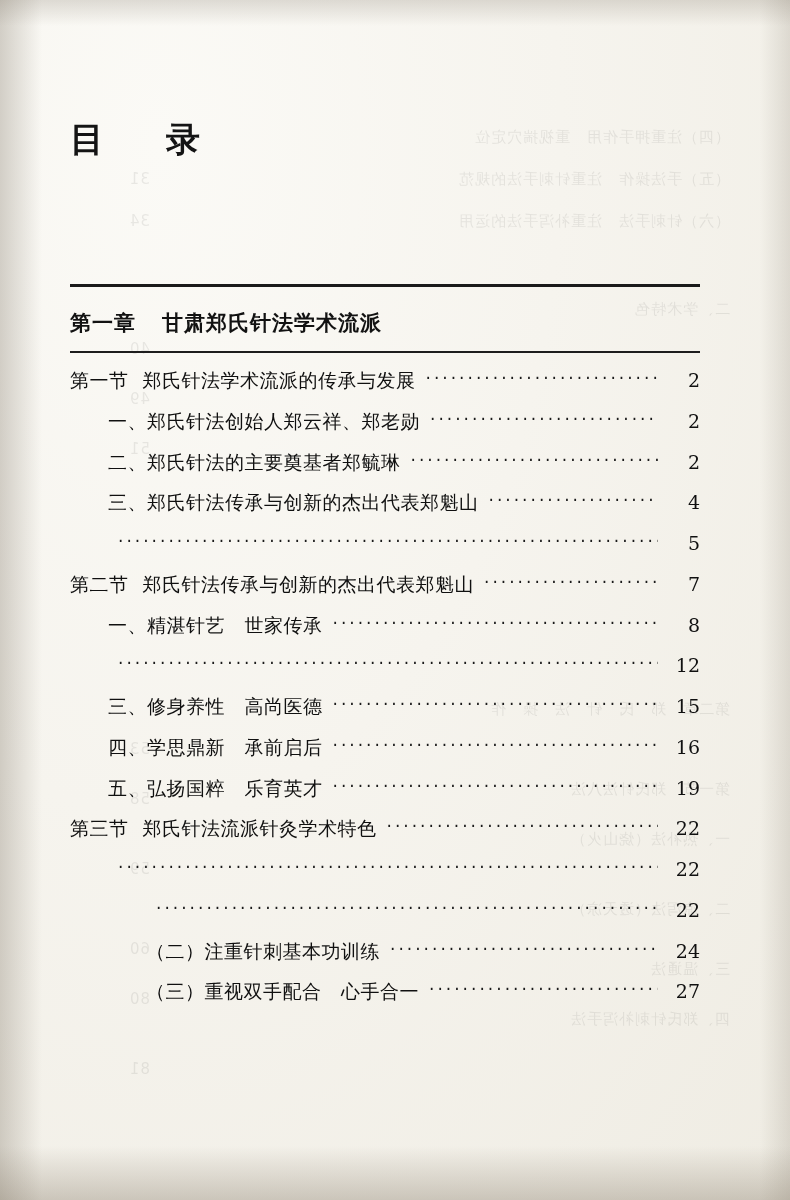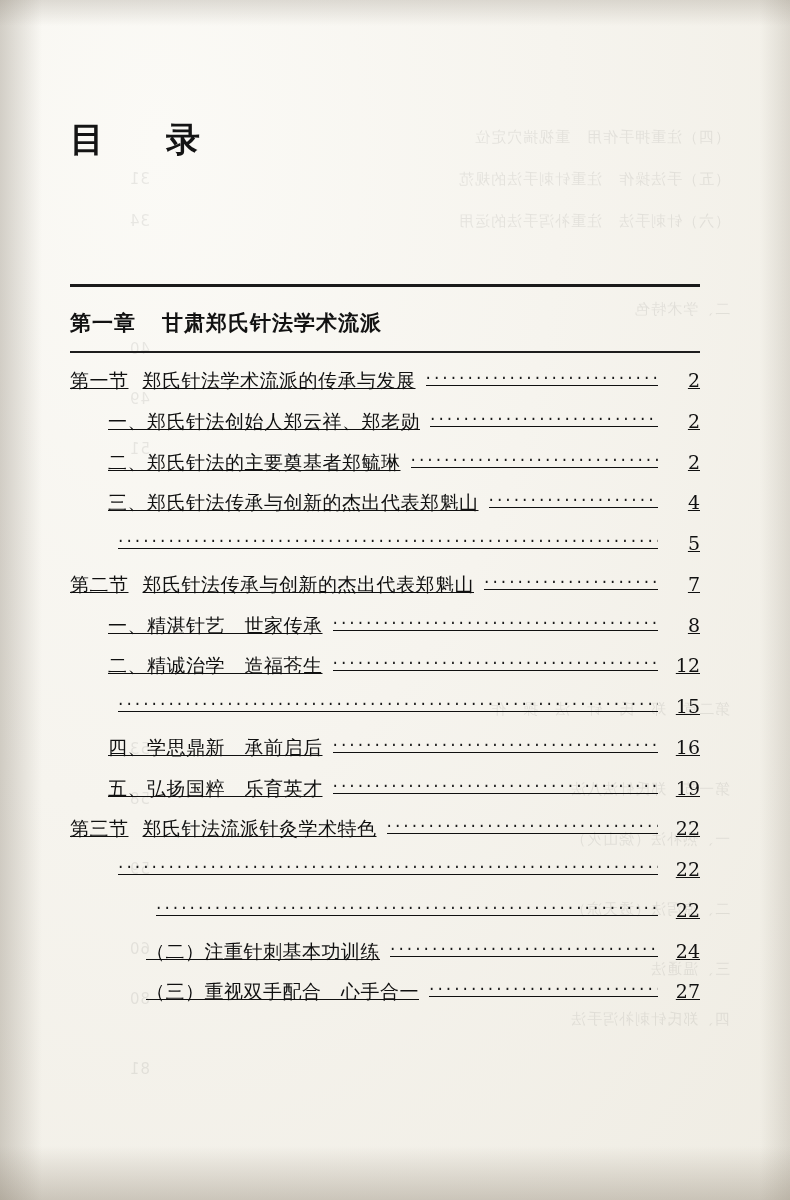--- a/index.html
+++ b/index.html
@@ -112,21 +112,20 @@
 
   .entry {
     display: flex;
     align-items: baseline;
     font-size: 19px;
     color: #101010;
     font-family: "DejaVu Sans", sans-serif;
     line-height: 1.25;
     padding: 8.5px 0;
     white-space: nowrap;
-    text-decoration: underline;
   }
   .entry .label {
     letter-spacing: 0.5px;
   }
   .entry .sec-num {
     letter-spacing: 0.5px;
     margin-right: 14px;
   }
   .entry .leader {
     flex: 1 1 auto;
@@ -230,25 +229,25 @@
           <span class="label">郑氏针法传承与创新的杰出代表郑魁山</span>
           <span class="leader">·····································································································</span>
           <span class="page">7</span>
         </div>
         <div class="entry lvl-2">
           <span class="label">一、精湛针艺　世家传承</span>
           <span class="leader">·····································································································</span>
           <span class="page">8</span>
         </div>
         <div class="entry lvl-2">
-          <span class="label">二、精诚治学　造福苍生</span>
           <span class="leader">·····································································································</span>
           <span class="page">12</span>
         </div>
         <div class="entry lvl-2">
+          <span class="label">三、修身养性　高尚医德</span>
           <span class="leader">·····································································································</span>
           <span class="page">15</span>
         </div>
         <div class="entry lvl-2">
           <span class="label">四、学思鼎新　承前启后</span>
           <span class="leader">·····································································································</span>
           <span class="page">16</span>
         </div>
         <div class="entry lvl-2">
           <span class="label">五、弘扬国粹　乐育英才</span>

